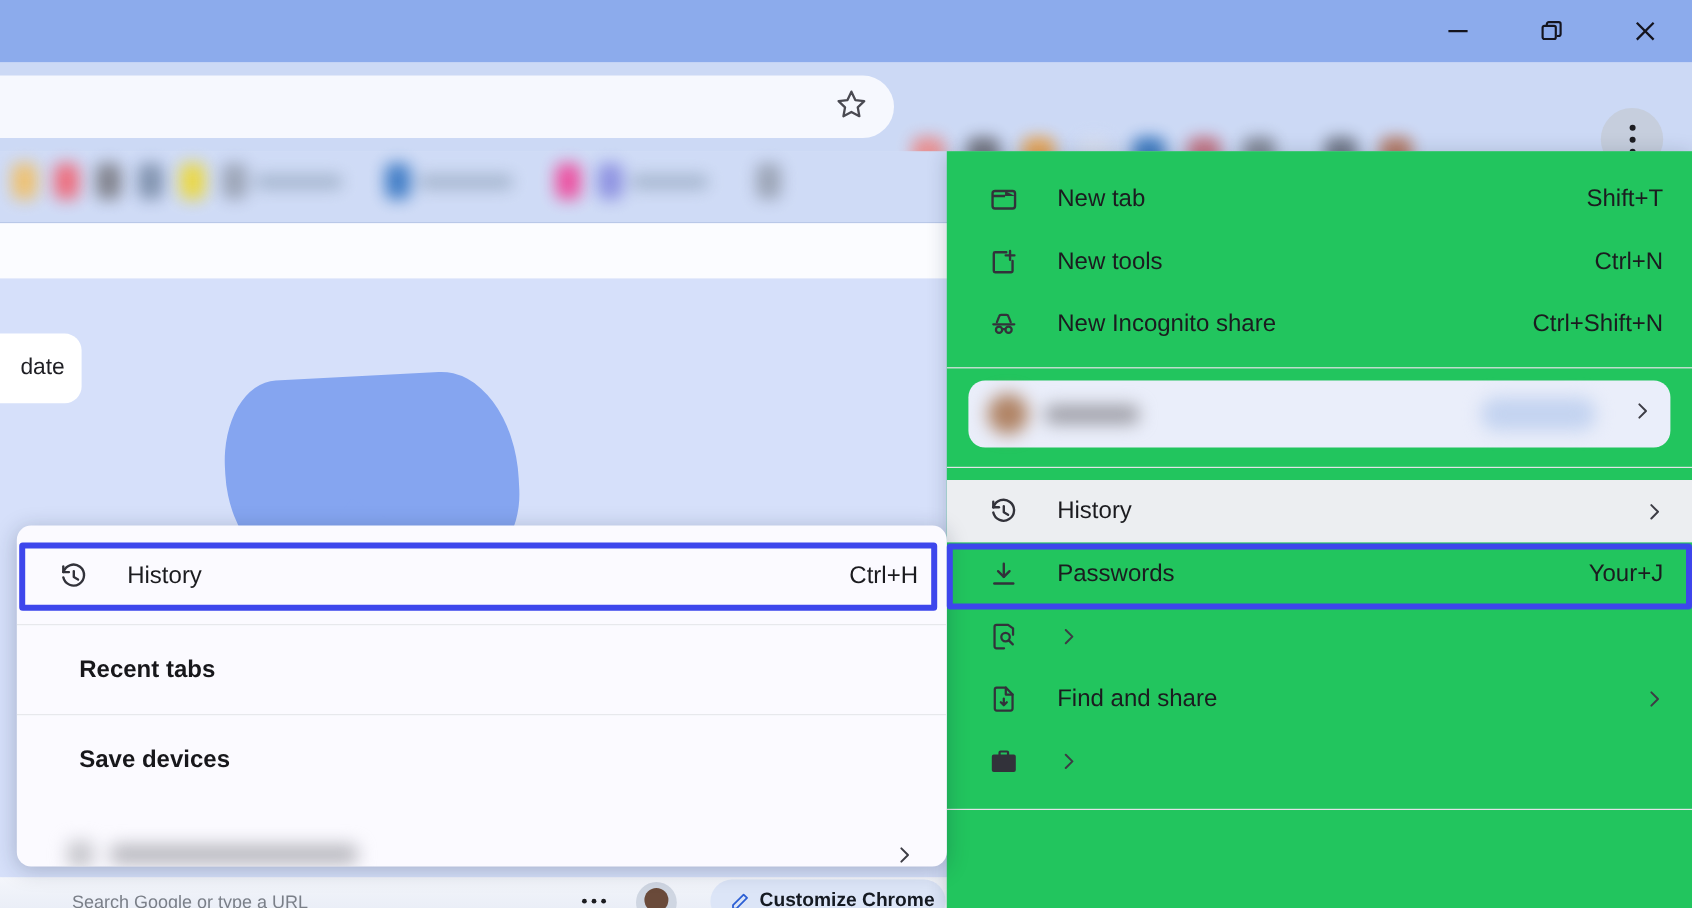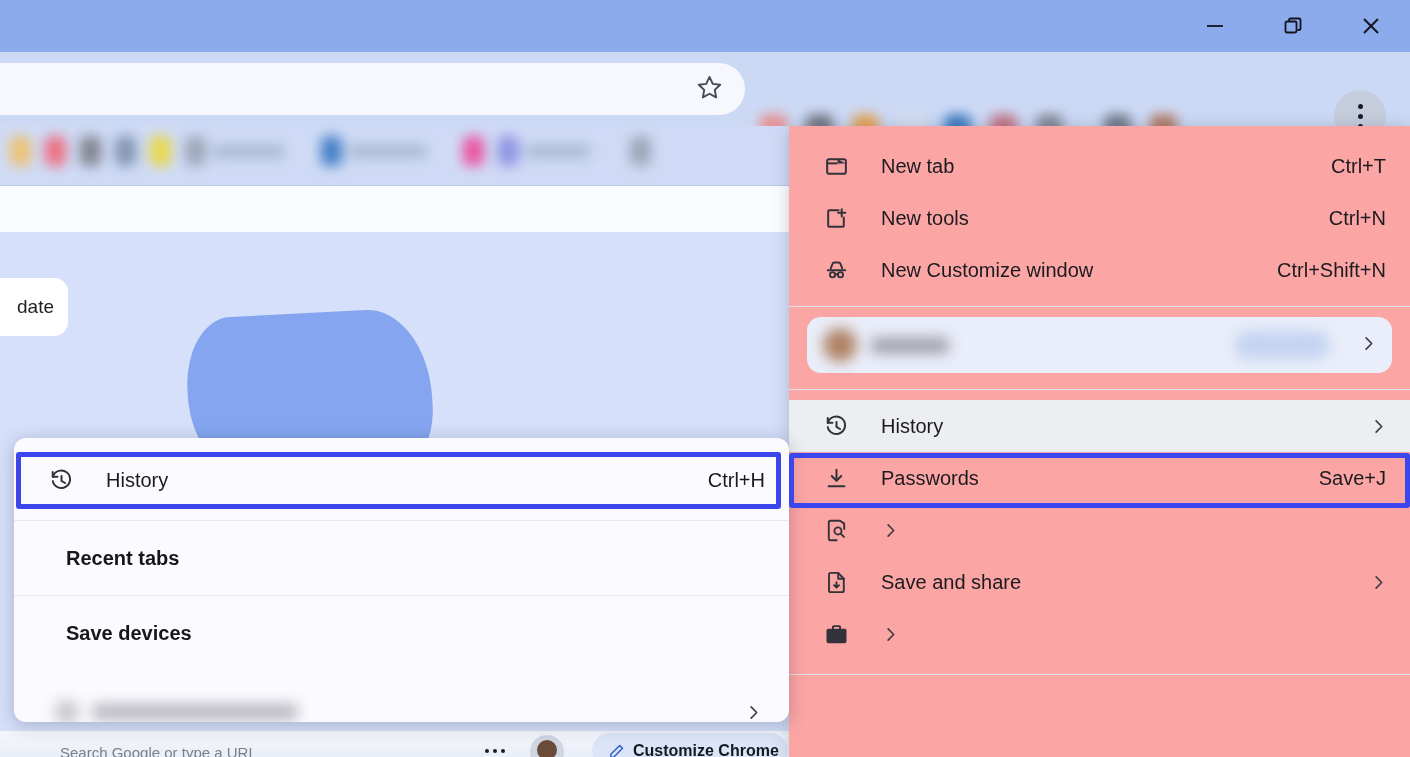--- a/index.html
+++ b/index.html
@@ -134,21 +134,21 @@
     background: #dce5f7; border-radius: 18px;
     display: flex; align-items: center; gap: 8px; padding-left: 16px;
     font-size: 16px; font-weight: 600; color: #151a22;
     white-space: nowrap;
   }
   .pencil-icon { color: #2c5fd4; display: flex; }
 
   
   .main-menu {
     position: absolute; left: 789px; top: 126px; width: 621px; height: 631px;
-    background: #fca5a5;
+    background: #22c55e;
     box-shadow: 0 2px 16px rgba(20,30,60,.22);
     overflow: hidden;
   }
   .mi {
     position: relative; height: 52px;
     display: flex; align-items: center;
     padding: 0 20px 0 34px;
     font-size: 20px; color: #1b1b1f;
     white-space: nowrap;
   }
@@ -355,21 +355,21 @@
 
     <div class="mi" style="margin-top:14px">
       <span class="mi-icon">
         <svg width="25" height="25" viewBox="0 0 24 24" fill="none" stroke="currentColor" stroke-width="1.9">
           <rect x="3" y="5" width="18" height="14" rx="2"></rect>
             <path d="M13 5v4h8" fill="currentColor" stroke="none"></path>
             <path d="M3 9h10"></path>
         </svg>
       </span>
       <span class="mi-label">New tab</span>
-      <span class="mi-accel">Ctrl+T</span>
+      <span class="mi-accel">Shift+T</span>
     </div>
 
     <div class="mi">
       <span class="mi-icon">
         <svg width="25" height="25" viewBox="0 0 24 24" fill="none" stroke="currentColor" stroke-width="1.9" stroke-linecap="round">
           <path d="M14 4H5a1 1 0 0 0-1 1v14a1 1 0 0 0 1 1h13a1 1 0 0 0 1-1v-8"></path>
           <path d="M17 3v7M13.5 6.5h7"></path>
         </svg>
       </span>
       <span class="mi-label">New tools</span>
@@ -379,21 +379,21 @@
     <div class="mi">
       <span class="mi-icon">
         <svg width="25" height="25" viewBox="0 0 24 24" fill="none" stroke="currentColor" stroke-width="1.8" stroke-linecap="round">
           <path d="M6.5 10l1.8-4.6A1.6 1.6 0 0 1 9.8 4.3h4.4a1.6 1.6 0 0 1 1.5 1.1L17.5 10"></path>
           <path d="M3.6 11.8h16.8"></path>
           <circle cx="8.2" cy="16.1" r="2.5"></circle>
             <circle cx="15.8" cy="16.1" r="2.5"></circle>
           <path d="M10.7 15.6h2.6"></path>
         </svg>
       </span>
-      <span class="mi-label">New Customize window</span>
+      <span class="mi-label">New Incognito share</span>
       <span class="mi-accel">Ctrl+Shift+N</span>
     </div>
 
     <div class="menu-sep"></div>
 
     <div class="profile-row">
       <span class="profile-blur">
         <span class="pf-av"></span>
         <span class="pf-name"></span>
       </span>
@@ -427,21 +427,21 @@
 
     <div class="mi">
       <span class="mi-icon">
         <svg width="25" height="25" viewBox="0 0 24 24" fill="none" stroke="currentColor" stroke-width="1.9" stroke-linecap="round" stroke-linejoin="round">
           <path d="M12 3.6v10.4"></path>
             <polyline points="7.4,9.6 12,14.2 16.6,9.6"></polyline>
             <path d="M4.4 19.4h15.2"></path>
         </svg>
       </span>
       <span class="mi-label">Passwords</span>
-      <span class="mi-accel">Save+J</span>
+      <span class="mi-accel">Your+J</span>
     </div>
 
     <div class="mi">
       <span class="mi-icon">
         <svg width="25" height="25" viewBox="0 0 24 24" fill="none" stroke="currentColor" stroke-width="1.8" stroke-linecap="round" stroke-linejoin="round">
           <path d="M19.4 10.6V5.4L15.4 2.6H6.2a1.6 1.6 0 0 0-1.6 1.6v15.6a1.6 1.6 0 0 0 1.6 1.6h6"></path>
           <circle cx="13.4" cy="12.4" r="3.4"></circle>
             <path d="M16 15l3.2 3.2"></path>
         </svg>
       </span>
@@ -453,21 +453,21 @@
     </div>
 
     <div class="mi">
       <span class="mi-icon">
         <svg width="25" height="25" viewBox="0 0 24 24" fill="none" stroke="currentColor" stroke-width="1.8" stroke-linecap="round" stroke-linejoin="round">
           <path d="M13.6 2.8H6.4a1.6 1.6 0 0 0-1.6 1.6v15.2a1.6 1.6 0 0 0 1.6 1.6h11a1.6 1.6 0 0 0 1.6-1.6V8.4z"></path>
           <path d="M13.6 2.8v5.6h5.4"></path>
           <path d="M12 11.6v5.2M9.6 14.6l2.4 2.4 2.4-2.4"></path>
         </svg>
       </span>
-      <span class="mi-label">Save and share</span>
+      <span class="mi-label">Find and share</span>
       <span class="mi-chevron">
         <svg width="19" height="19" viewBox="0 0 24 24" fill="none" stroke="currentColor" stroke-width="2.1" stroke-linecap="round" stroke-linejoin="round">
             <polyline points="9,5 16,12 9,19"></polyline>
           </svg>
       </span>
     </div>
 
     <div class="mi">
       <span class="mi-icon">
         <svg width="25" height="25" viewBox="0 0 24 24" fill="currentColor">

